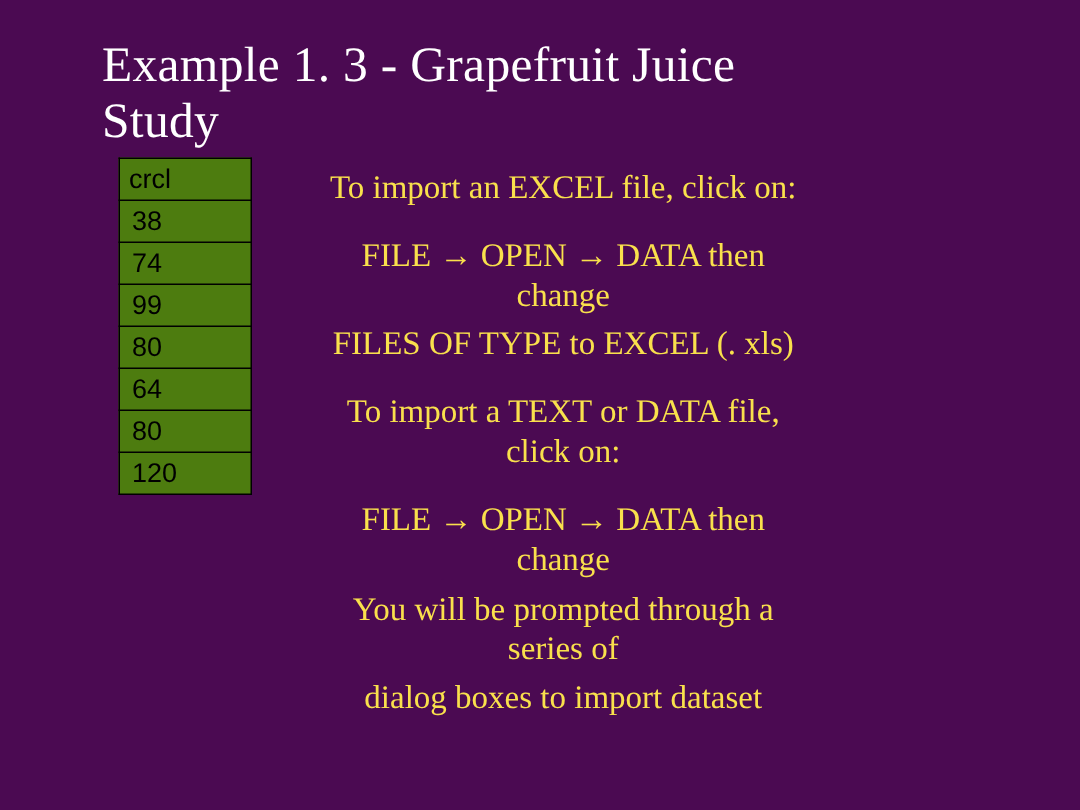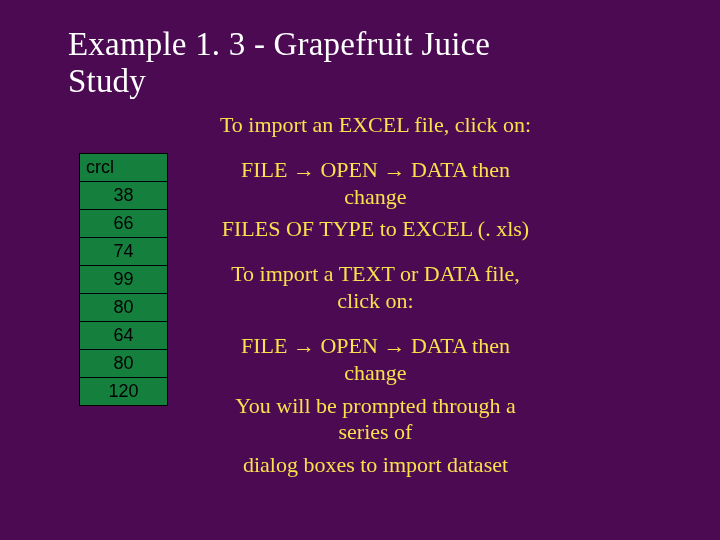--- a/index.html
+++ b/index.html
@@ -24,29 +24,28 @@
     top: 26px;
     left: 68px;
     right: 30px;
     letter-spacing: 0.2px;
   }
   .table {
     position: absolute;
     top: 105px;
     left: 79px;
     border-collapse: collapse;
-    background: #15803d;
-    margin-top: 48px;
+    background: #4d7c0f;
   }
   .table th, .table td {
     border: 1px solid #000;
     padding: 3px 8px 3px 8px;
     font-family: Arial, Helvetica, sans-serif;
     font-size: 18px;
-    text-align: center;
+    text-align: left;
     min-width: 88px;
     height: 24px;
     box-sizing: border-box;
     color: #000;
   }
   .table th {
     text-align: left;
     font-weight: normal;
     padding-left: 6px;
   }
@@ -75,23 +74,20 @@
 
   <table class="table">
     <tbody>
         <tr>
           <th>crcl</th>
         </tr>
     <tr>
           <td>38</td>
         </tr>
     <tr>
-          <td>66</td>
-        </tr>
-    <tr>
           <td>74</td>
         </tr>
     <tr>
           <td>99</td>
         </tr>
     <tr>
           <td>80</td>
         </tr>
     <tr>
           <td>64</td>

